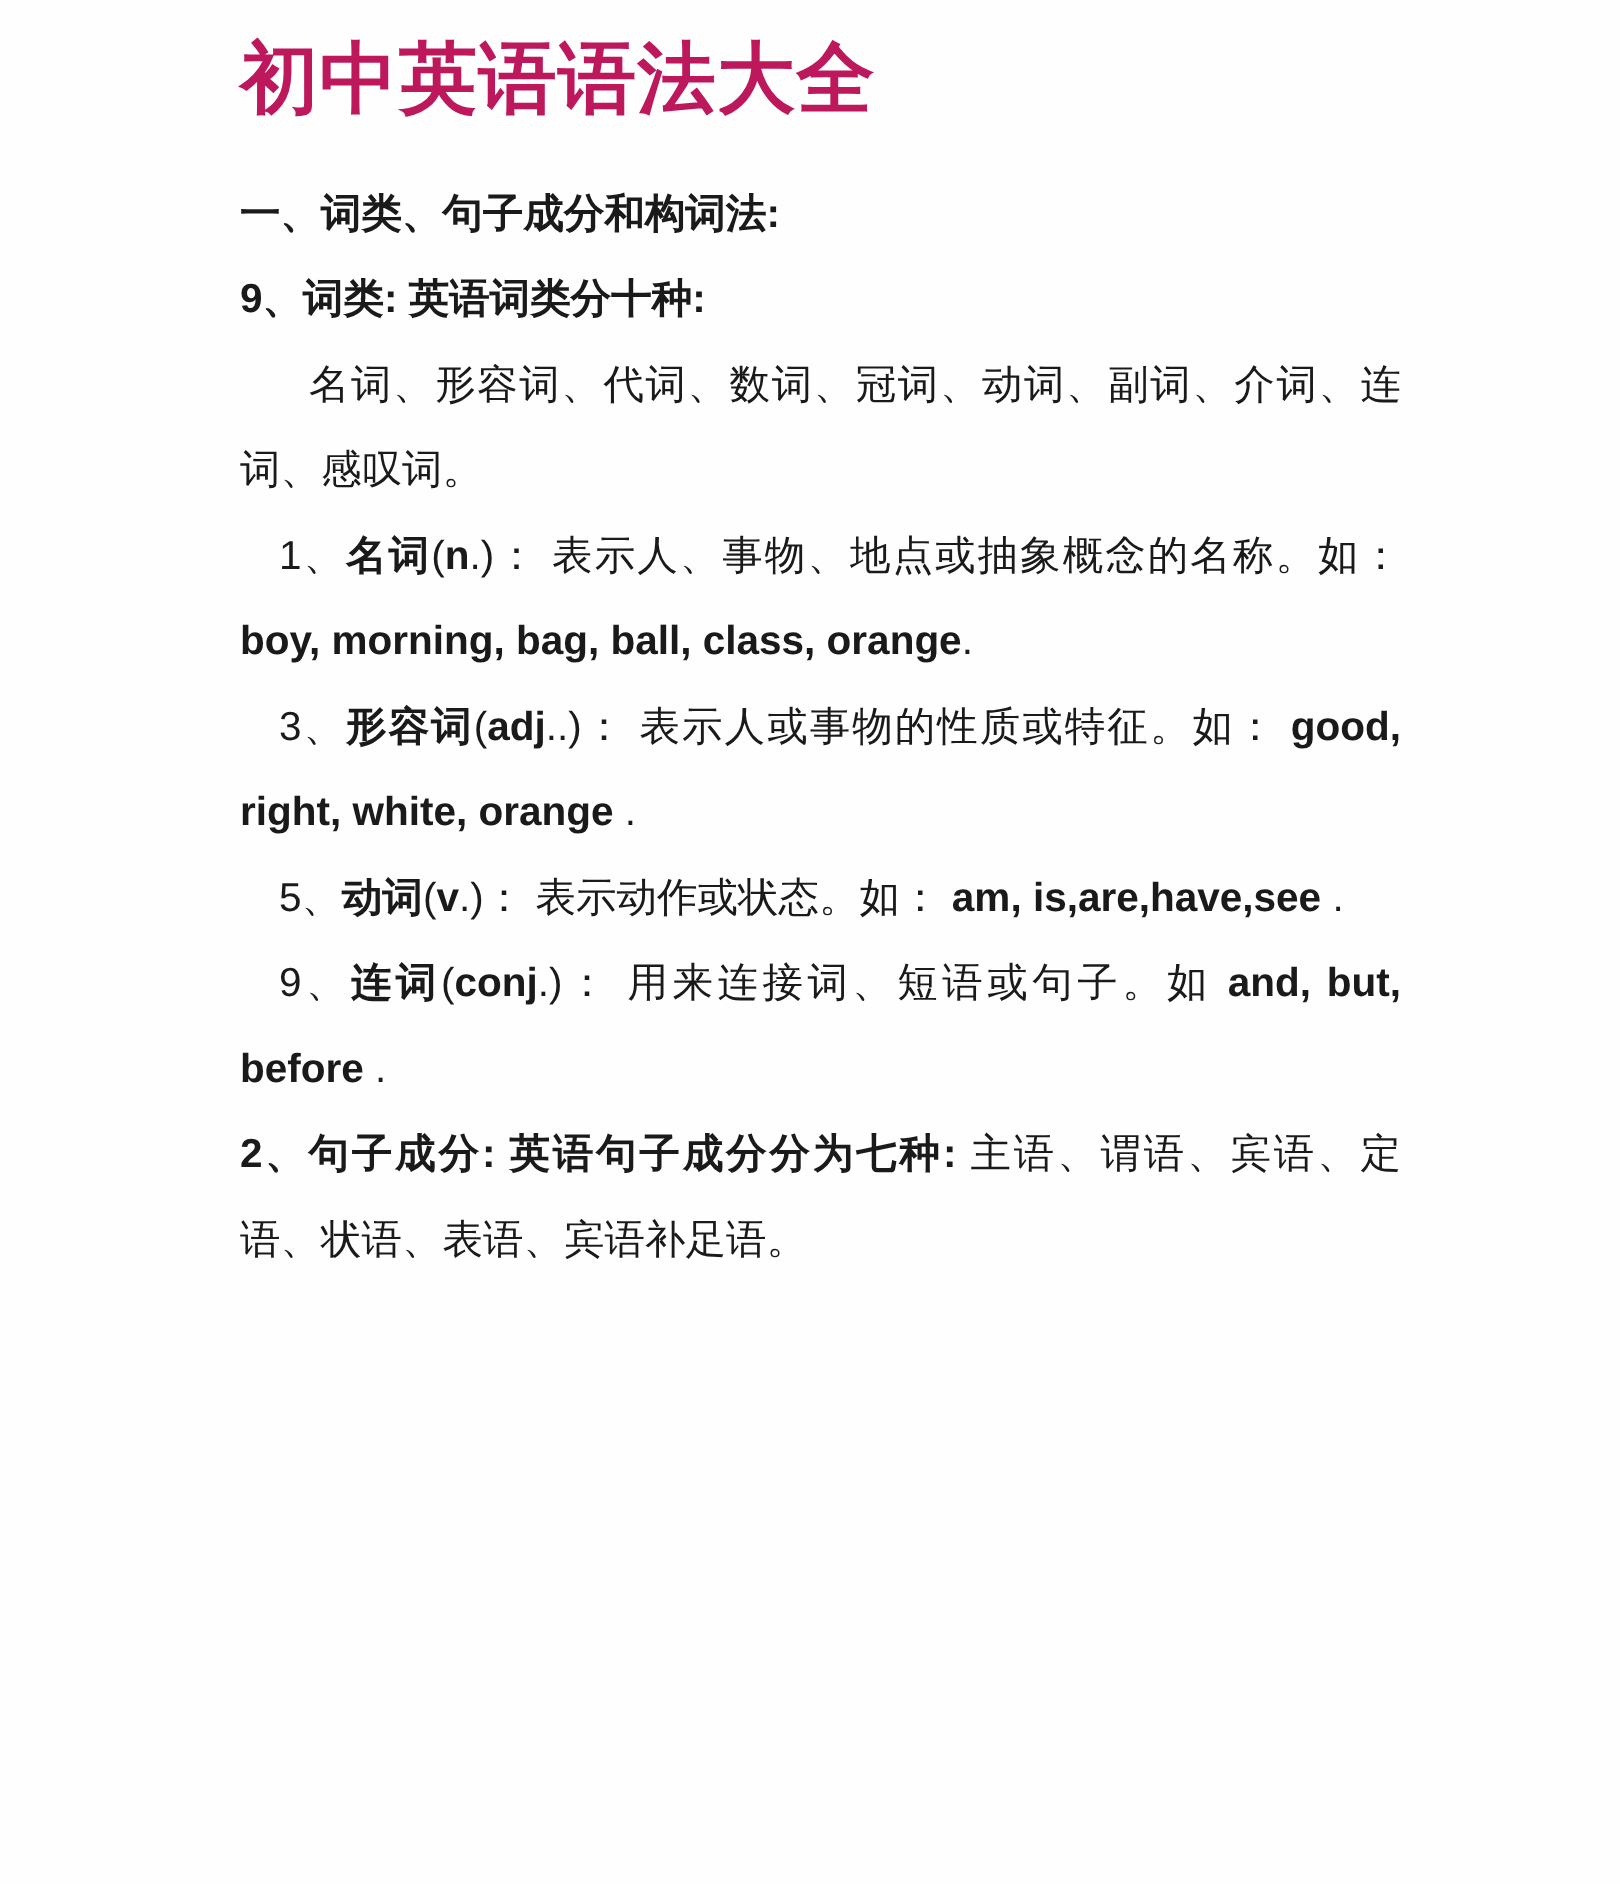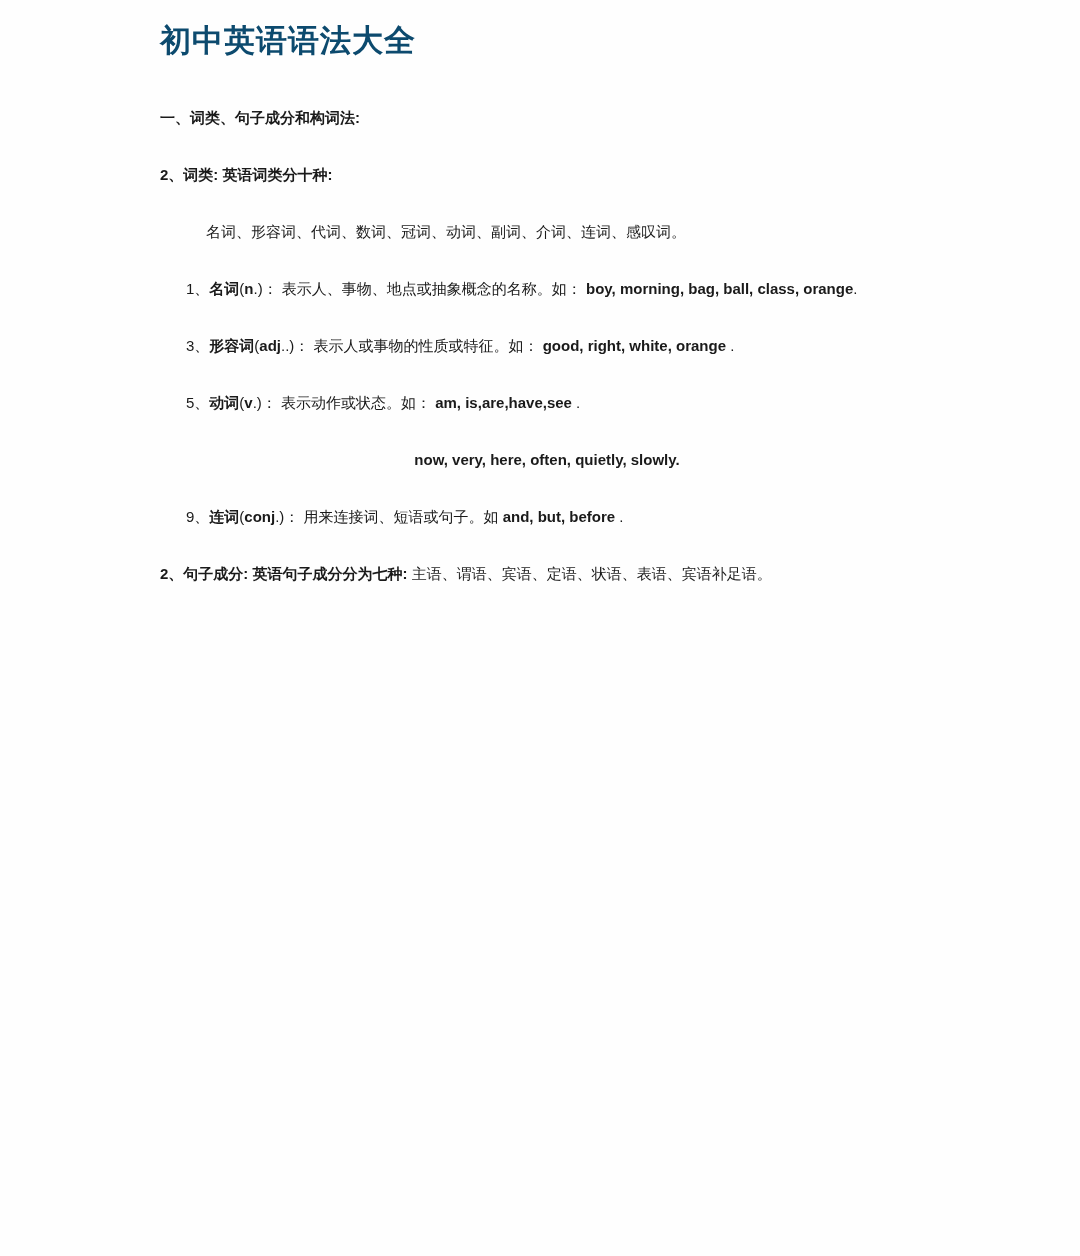--- a/index.html
+++ b/index.html
@@ -10,30 +10,30 @@
   .page {
     width: 1080px;
     min-height: 1256px;
     box-sizing: border-box;
     background: #fefefe;
     color: #151515;
     font-family: "Liberation Sans", "DejaVu Sans", sans-serif;
     padding: 14px 146px 40px 160px;
   }
   .doc-title {
-    font-size: 31px;
+    font-size: 52px;
     font-weight: 700;
     line-height: 1.2;
     margin: 8px 0 30px 0;
     letter-spacing: 1px;
-    color: #0c4a6e;
+    color: #be185d;
   }
   .content p {
     margin: 0;
-    font-size: 15px;
+    font-size: 27px;
     line-height: 57px;
     text-align: justify;
     color: #1a1a1a;
   }
   .content p.heading {
     font-weight: 700;
     text-indent: 0;
   }
   .content p.intro {
     text-indent: 46px;
@@ -55,22 +55,21 @@
     font-weight: 400;
   }
 </style>
 </head>
 <body>
 
 <div class="page">
   <h1 class="doc-title">初中英语语法大全</h1>
   <div class="content" id="content">
       <p class="heading"><span class="run-bold">一、词类、句子成分和构词法:</span></p>
-      <p class="heading"><span class="run-bold">2、词类: 英语词类分十种:</span></p>
+      <p class="heading"><span class="run-bold">9、词类: 英语词类分十种:</span></p>
       <p class="intro"><span class="run-normal">名词、形容词、代词、数词、冠词、动词、副词、介词、连词、感叹词。</span></p>
       <p class="item"><span class="run-normal">1、</span><span class="run-bold">名词</span><span class="run-normal">(</span><span class="run-bold">n</span><span class="run-normal">.)：  表示人、事物、地点或抽象概念的名称。如：  </span><span class="run-bold">boy, morning, bag, ball, class, orange</span><span class="run-normal">.</span></p>
       <p class="item"><span class="run-normal">3、</span><span class="run-bold">形容词</span><span class="run-normal">(</span><span class="run-bold">adj</span><span class="run-normal">..)： 表示人或事物的性质或特征。如： </span><span class="run-bold">good, right, white, orange</span><span class="run-normal"> .</span></p>
       <p class="item"><span class="run-normal">5、</span><span class="run-bold">动词</span><span class="run-normal">(</span><span class="run-bold">v</span><span class="run-normal">.)：  表示动作或状态。如： </span><span class="run-bold">am, is,are,have,see</span><span class="run-normal"> .</span></p>
-      <p class="centered"><span class="run-bold">now, very, here, often, quietly, slowly.</span></p>
       <p class="item"><span class="run-normal">9、</span><span class="run-bold">连词</span><span class="run-normal">(</span><span class="run-bold">conj</span><span class="run-normal">.)：  用来连接词、短语或句子。如 </span><span class="run-bold">and, but, before</span><span class="run-normal"> .</span></p>
       <p class="flush"><span class="run-bold">2、句子成分: 英语句子成分分为七种: </span><span class="run-normal">主语、谓语、宾语、定语、状语、表语、宾语补足语。</span></p>
     </div>
 </div>
 
 </body></html>

